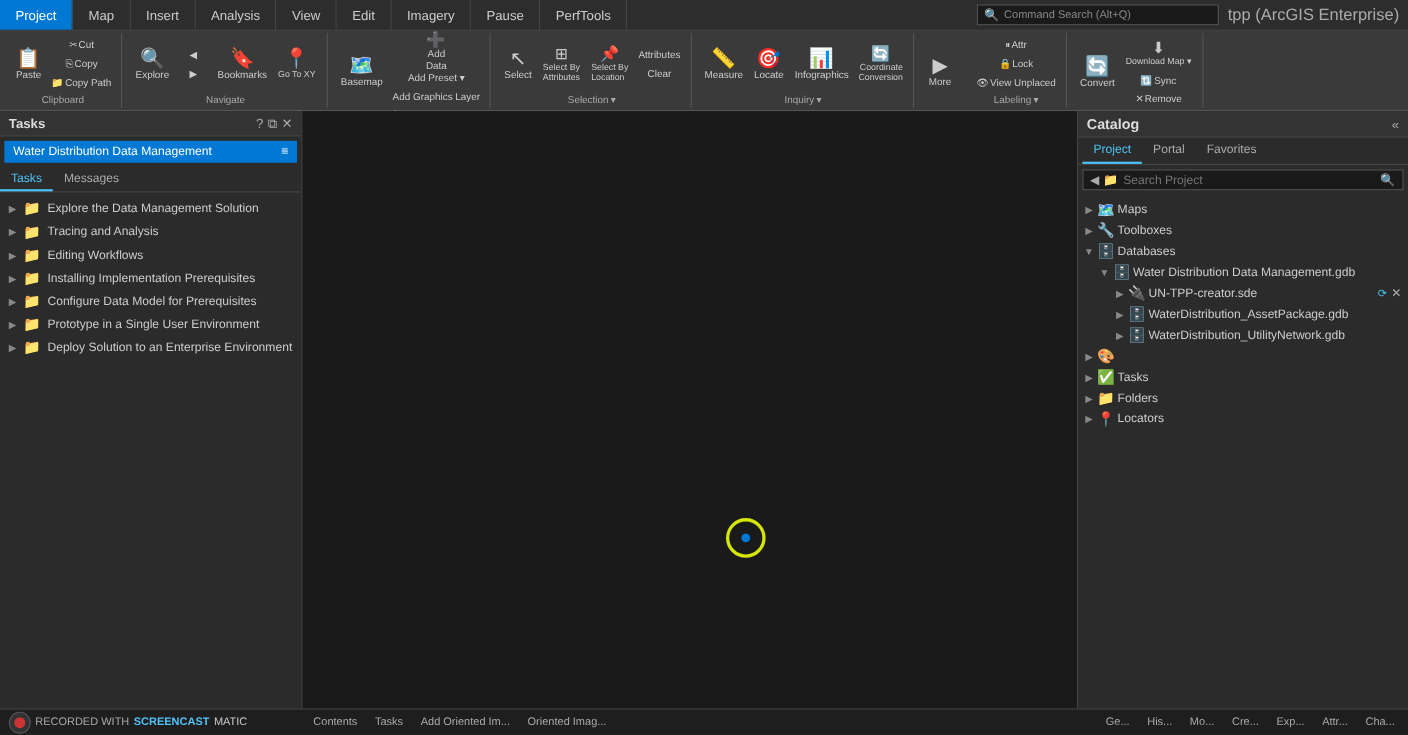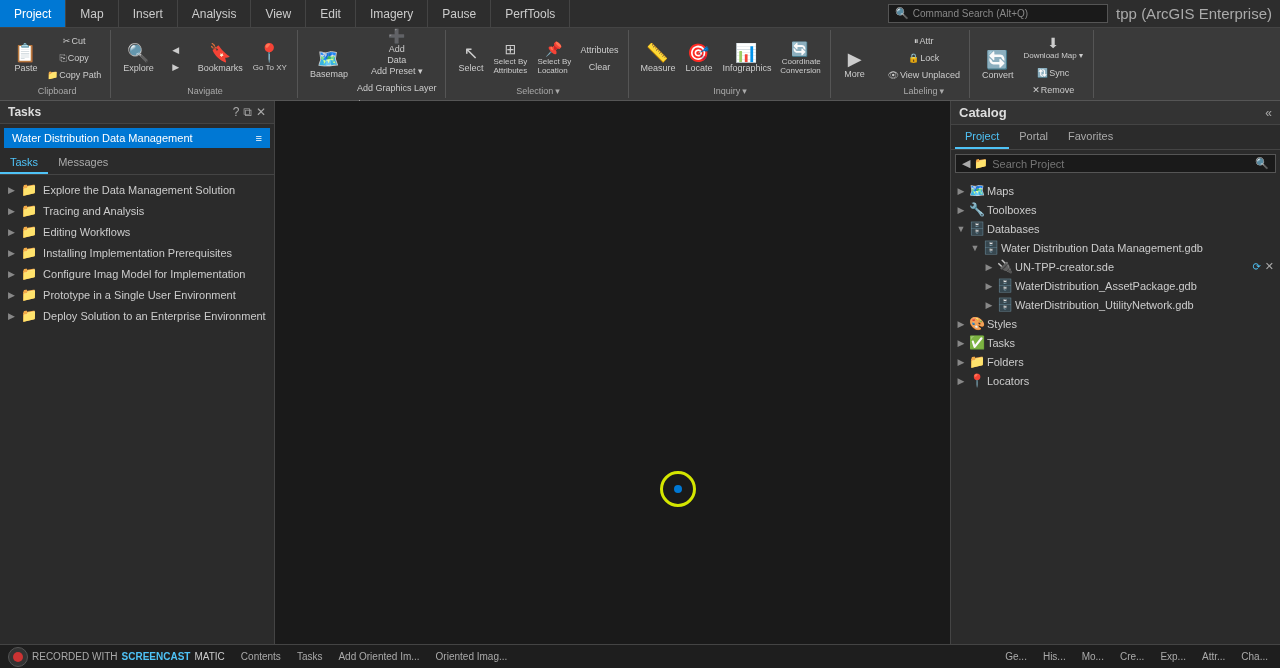--- a/index.html
+++ b/index.html
@@ -248,21 +248,21 @@
 
     .cursor-inner {
       width: 8px;
       height: 8px;
       border-radius: 50%;
       background: #0078d4;
     }
 
     
     .catalog-panel {
-      width: 330px;
+      width: 301px;
       background: #2b2b2b;
       border-left: 1px solid #444;
       display: flex;
       flex-direction: column;
     }
 
     .catalog-header {
       display: flex;
       align-items: center;
       justify-content: space-between;
@@ -670,21 +670,21 @@
         <span>Editing Workflows</span>
       </div>
       <div class="task-item">
         <span class="task-arrow">▶</span>
         <span class="task-icon">📁</span>
         <span>Installing Implementation Prerequisites</span>
       </div>
       <div class="task-item">
         <span class="task-arrow">▶</span>
         <span class="task-icon">📁</span>
-        <span>Configure Imag Model for Implementation</span>
+        <span>Configure Data Model for Prerequisites</span>
       </div>
       <div class="task-item">
         <span class="task-arrow">▶</span>
         <span class="task-icon">📁</span>
         <span>Prototype in a Single User Environment</span>
       </div>
       <div class="task-item">
         <span class="task-arrow">▶</span>
         <span class="task-icon">📁</span>
         <span>Deploy Solution to an Enterprise Environment</span>
@@ -759,21 +759,20 @@
 
       <div class="tree-item tree-indent-2">
         <span class="tree-arrow">▶</span>
         <span class="tree-icon">🗄️</span>
         <span class="tree-label">WaterDistribution_UtilityNetwork.gdb</span>
       </div>
 
       <div class="tree-item">
         <span class="tree-arrow">▶</span>
         <span class="tree-icon">🎨</span>
-        <span class="tree-label">Styles</span>
       </div>
 
       <div class="tree-item">
         <span class="tree-arrow">▶</span>
         <span class="tree-icon">✅</span>
         <span class="tree-label">Tasks</span>
       </div>
 
       <div class="tree-item">
         <span class="tree-arrow">▶</span>
@@ -792,21 +791,21 @@
 
 <div class="bottom-bar">
   <div class="bottom-recording">
     <div class="recording-dot">
       <div class="recording-dot-inner"></div>
     </div>
     <span>RECORDED WITH</span>
     <span style="color:#4fc3f7; font-weight:bold;">SCREENCAST</span>
     <span style="color:#ccc;">MATIC</span>
   </div>
-  <div style="flex:1; display:flex; gap:8px;">
+  <div style="flex:1; display:flex; gap:8px;margin-left:44px;">
     <span class="bottom-tab">Contents</span>
     <span class="bottom-tab">Tasks</span>
     <span class="bottom-tab">Add Oriented Im...</span>
     <span class="bottom-tab">Oriented Imag...</span>
   </div>
   <div style="display:flex; gap:8px;">
     <span class="bottom-tab">Ge...</span>
     <span class="bottom-tab">His...</span>
     <span class="bottom-tab">Mo...</span>
     <span class="bottom-tab">Cre...</span>

